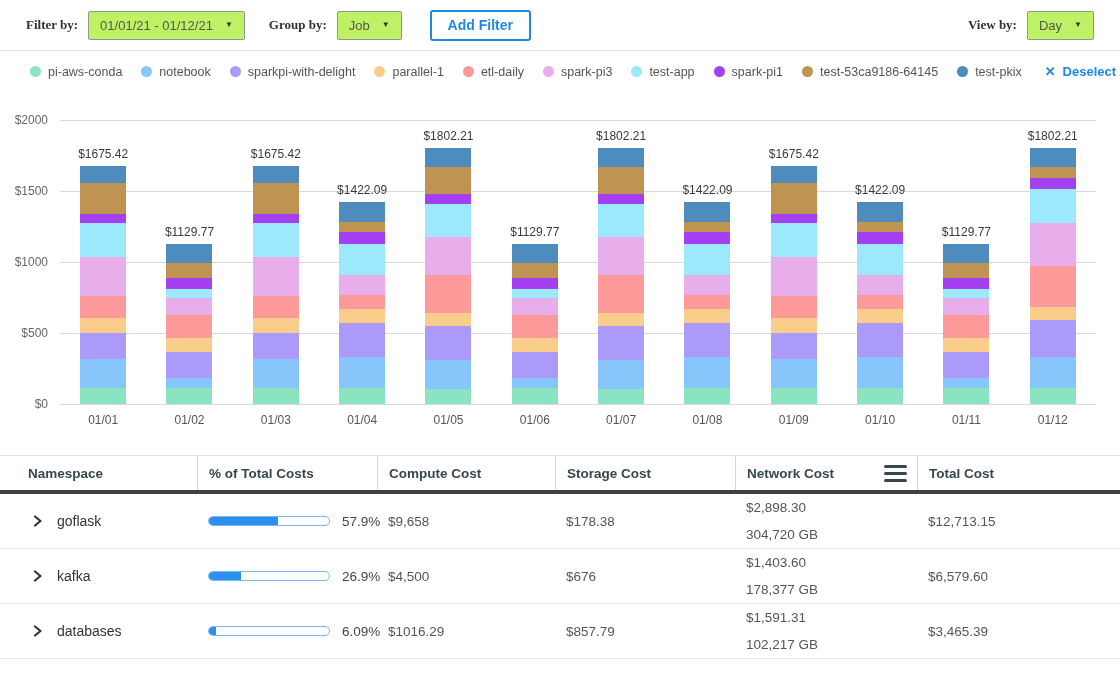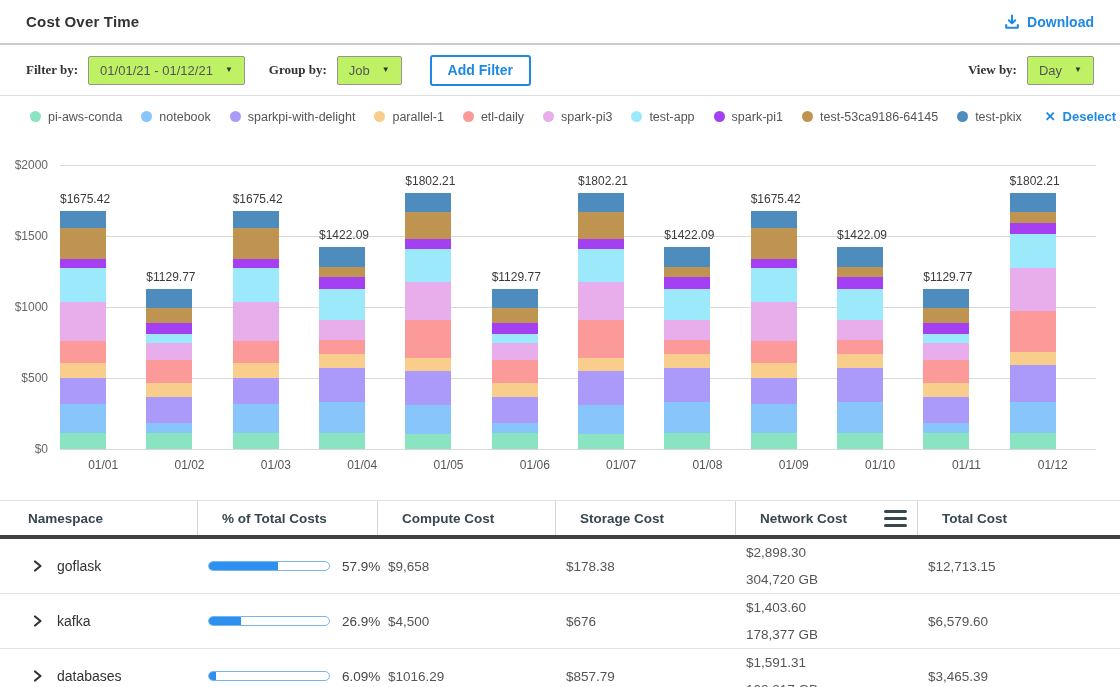--- a/index.html
+++ b/index.html
@@ -37,33 +37,33 @@
     font-size:13px; font-weight:700; cursor:pointer; margin-left:4px; white-space:nowrap; }
   .x-glyph { font-size:13px; font-weight:700; }
 
   
   .chart { padding:30px 24px 0 60px; }
   .plot { position:relative; height:284px; }
   .grid { position:absolute; left:0; right:0; height:1px; background:#d9d9d9; }
   .ytick { position:absolute; right:calc(100% + 12px); transform:translateY(-50%);
     font-size:12px; color:#666; white-space:nowrap; }
   .cols { position:absolute; inset:0; display:flex; }
-  .col { flex:1; display:flex; flex-direction:column; justify-content:flex-end; align-items:flex-start; }
+  .col { flex:1; display:flex; flex-direction:column; justify-content:flex-end; align-items:center; }
   .total { font-size:12px; color:#3a3a3a; margin-bottom:5px; white-space:nowrap; }
   .bar { width:46px; display:flex; flex-direction:column-reverse; }
   .seg { width:100%; }
   .xlabels { display:flex; padding:9px 0 0 0; }
   .xlabel { flex:1; text-align:center; font-size:12px; color:#555; }
 
   
   .table { margin-top:28px; border-top:1px solid #e0e0e0; }
   .thead, .trow { display:grid; grid-template-columns:173px 180px 178px 180px 182px 1fr;
     padding:0 24px; align-items:center; }
   .thead { height:38px; border-bottom:4px solid #404040; }
-  .th { position:relative; height:100%; display:flex; align-items:center; padding-left:24px;
+  .th { position:relative; height:100%; display:flex; align-items:center; padding-left:11px;
     font-size:13.5px; font-weight:700; color:#37474f; white-space:nowrap; }
   .th:first-child { padding-left:4px; }
   .th + .th { border-left:1px solid #d6d6d6; }
   .col-menu { margin-left:auto; margin-right:10px; display:flex; flex-direction:column;
     gap:4px; cursor:pointer; }
   .col-menu span { width:23px; height:3px; background:#37474f; border-radius:1.5px; }
   .trow { min-height:47px; border-bottom:1px solid #e4e4e4; }
   .td { font-size:13.5px; color:#555; padding-left:11px; }
   .td.namespace { display:flex; align-items:center; gap:13px; padding-left:7px;
     color:#333; font-size:14px; }
@@ -73,30 +73,20 @@
     border-radius:6px; background:#fff; overflow:hidden; flex:0 0 auto; }
   .fill { display:block; height:100%; background:#2e90ee; }
   .pct { color:#444; font-size:13.5px; }
   .net div { line-height:21px; padding:3px 0; }
 </style>
 </head>
 <body>
 
 <div class="page">
 
-  <div class="titlebar">
-    <div class="page-title">Cost Over Time</div>
-    <a class="download">
-      <svg width="16" height="16" viewBox="0 0 16 16">
-        <path d="M8 1.5v7.2M4.8 6.2 8 9.4l3.2-3.2" fill="none" stroke="#1e88e5" stroke-width="2" stroke-linecap="round" stroke-linejoin="round"></path>
-        <path d="M2.2 11v2.8h11.6V11" fill="none" stroke="#1e88e5" stroke-width="2" stroke-linecap="round" stroke-linejoin="round"></path>
-      </svg>
-      <span>Download</span>
-    </a>
-  </div>
 
   <div class="filterbar">
     <span class="lbl">Filter by:</span>
     <div class="select">
       <span>01/01/21 - 01/12/21</span>
       <span class="caret">▼</span>
     </div>
     <span class="lbl gap-l">Group by:</span>
     <div class="select">
       <span>Job</span>

